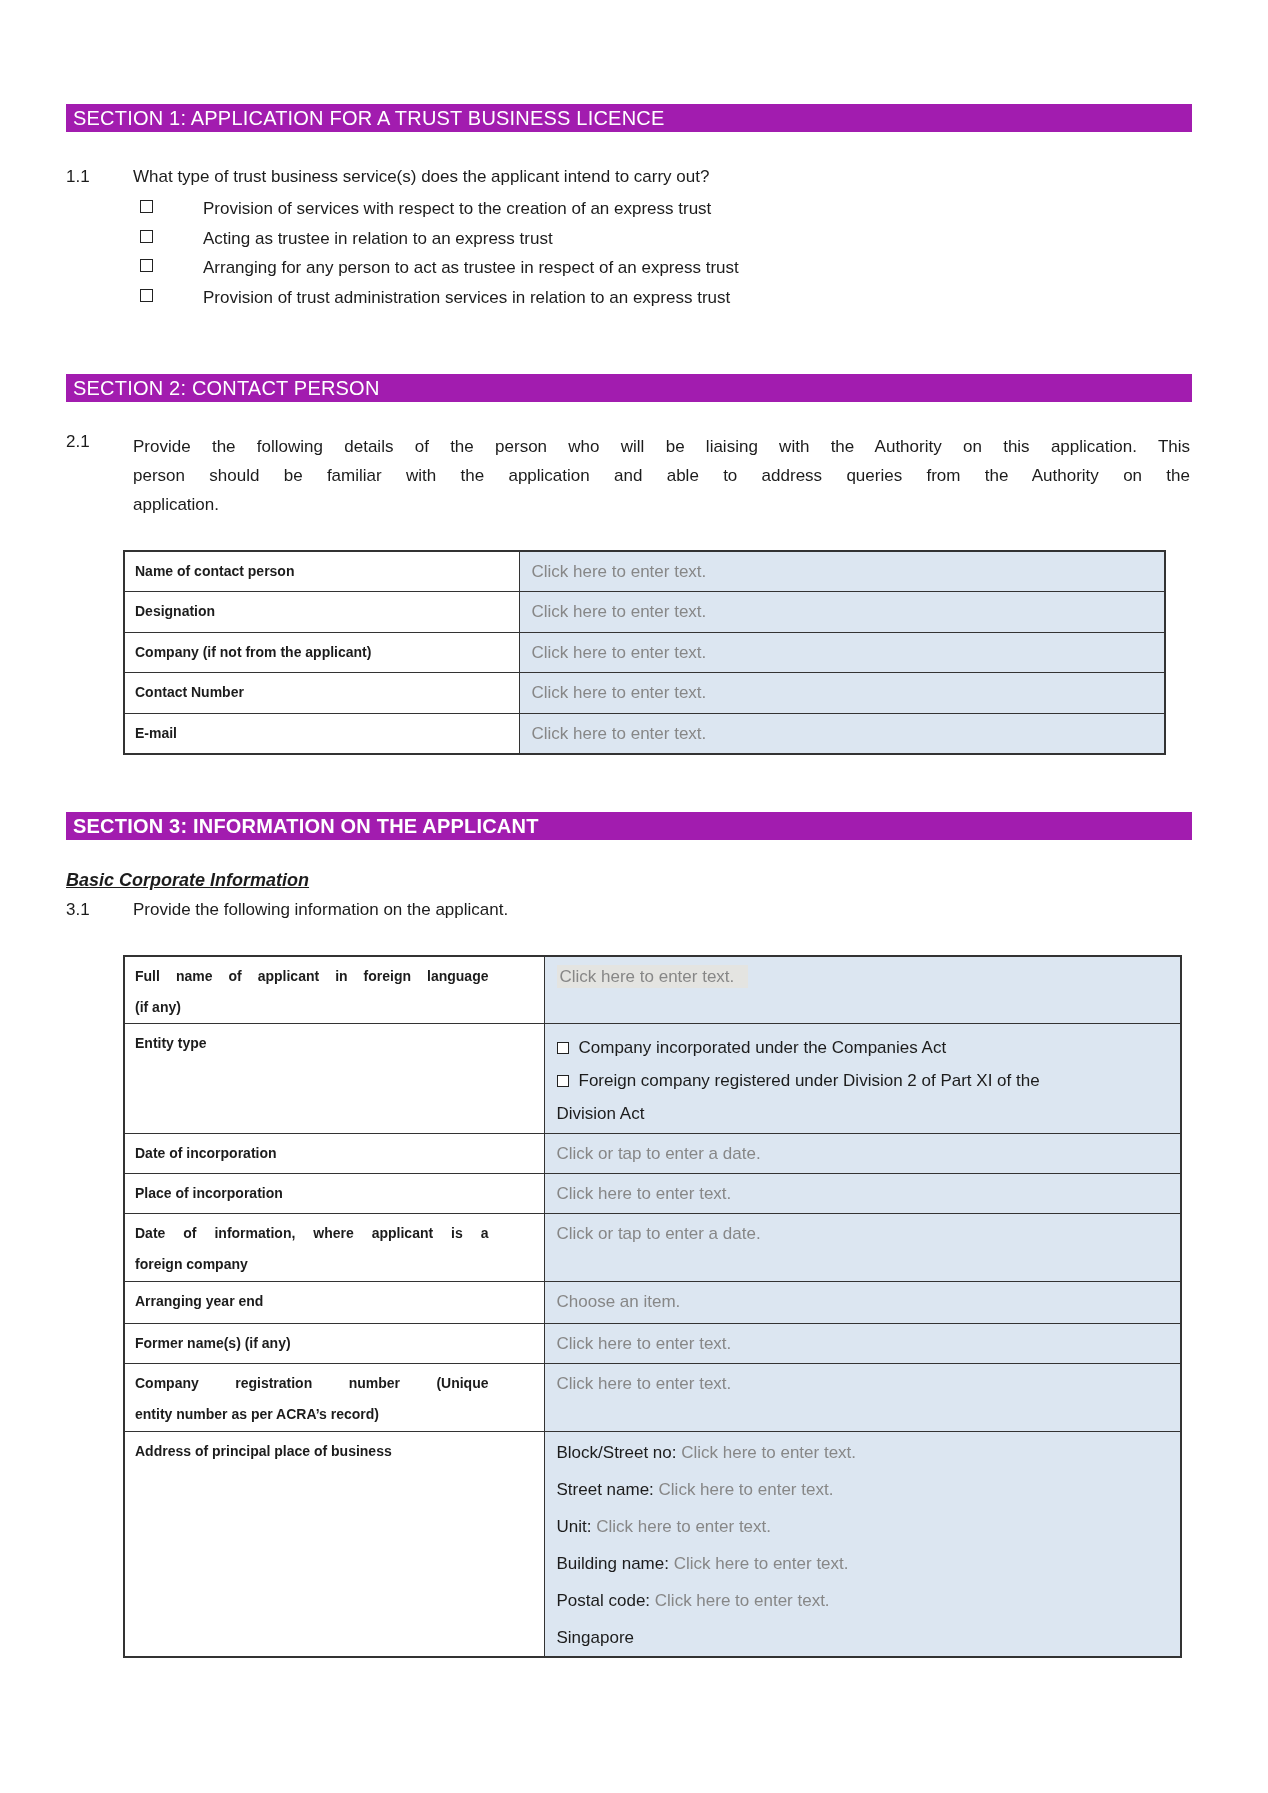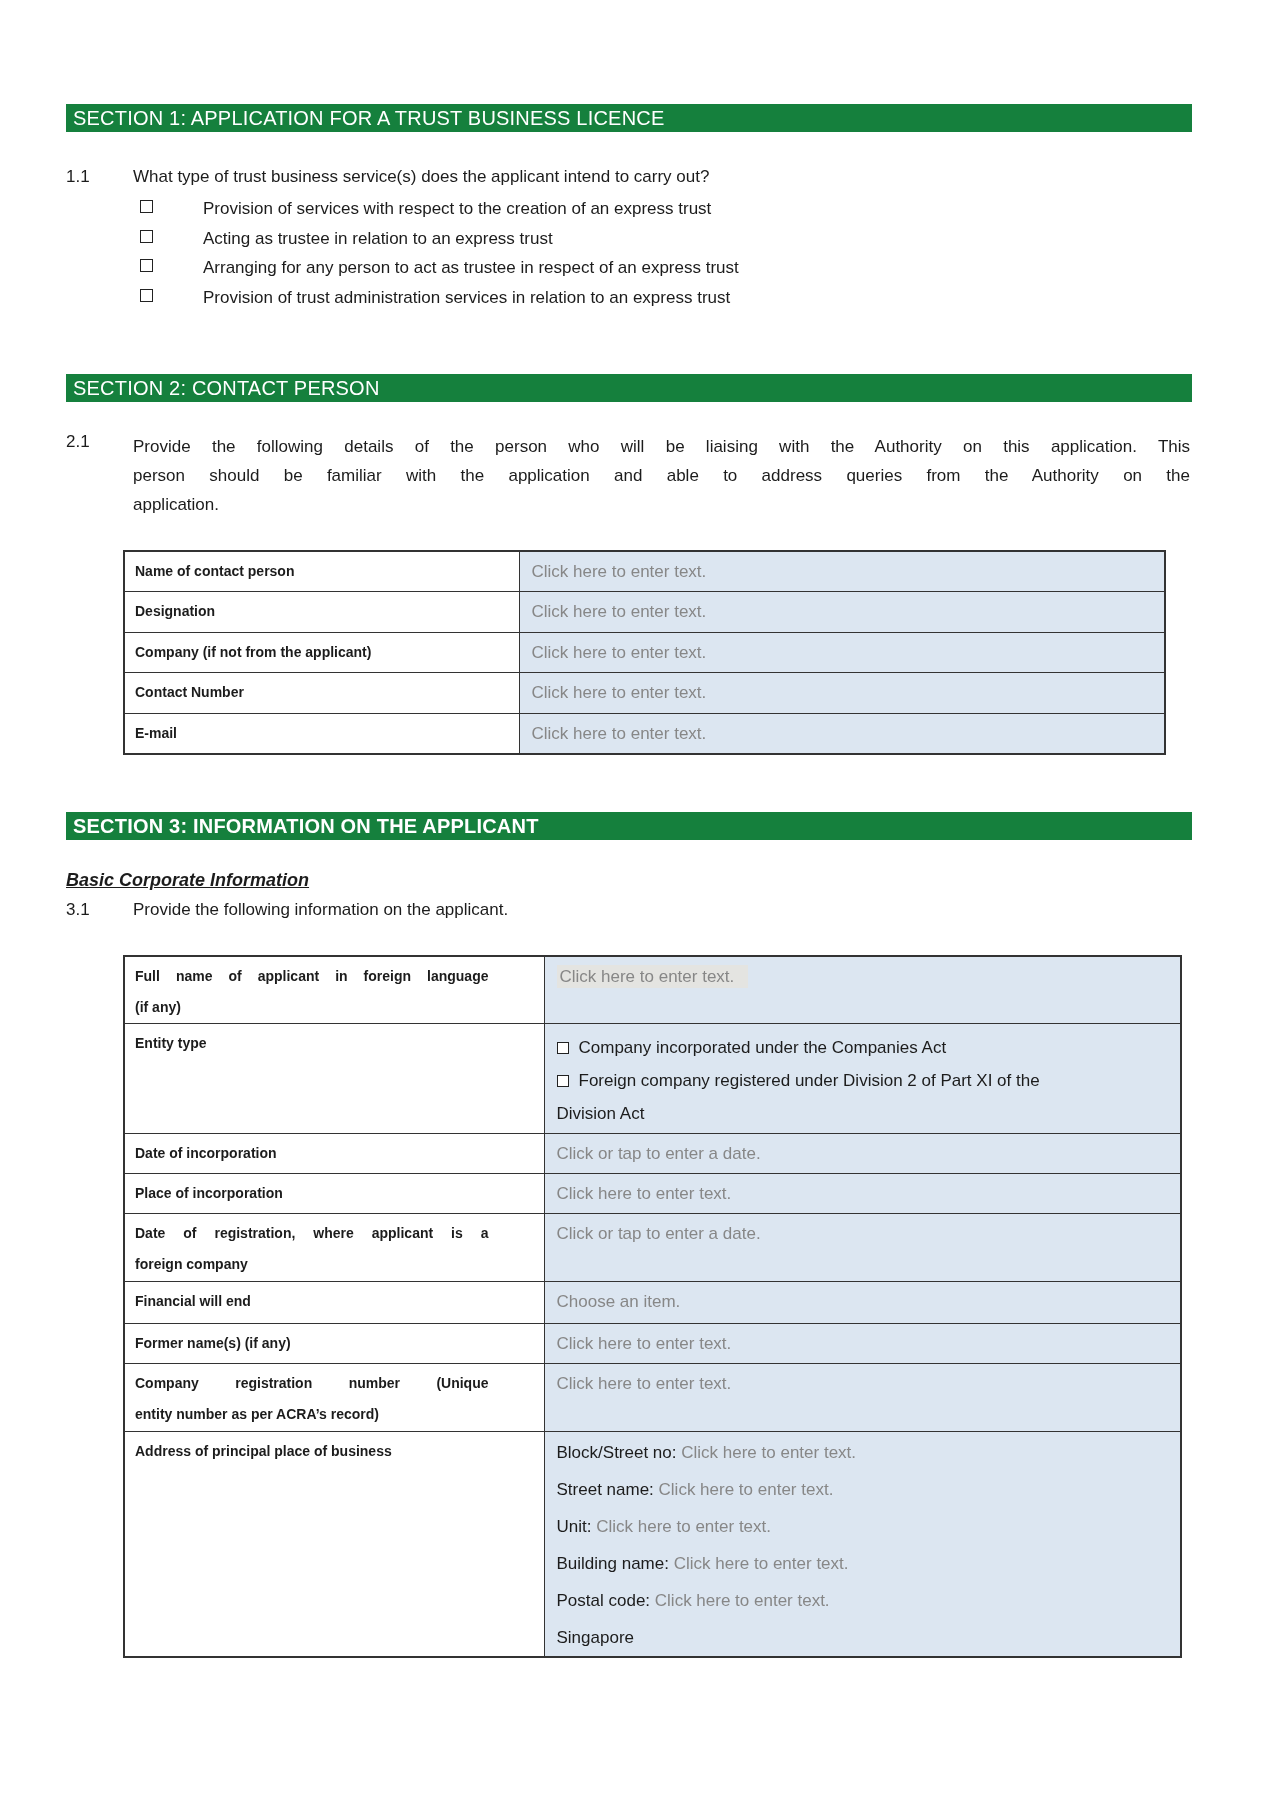--- a/index.html
+++ b/index.html
@@ -3,21 +3,21 @@
 <meta charset="utf-8">
 <style>
   html,body { margin:0; padding:0; background:#ffffff; }
   .page {
     position:relative; width:1268px; height:1793px; background:#ffffff;
     font-family:"Liberation Sans","DejaVu Sans",sans-serif; color:#1c1c1c;
     overflow:hidden;
   }
   .bar {
     position:absolute; left:66px; width:1126px; height:28px;
-    background:#15803d; color:#ffffff; font-size:20px; line-height:28px;
+    background:#a21caf; color:#ffffff; font-size:20px; line-height:28px;
     padding-left:7px; box-sizing:border-box; letter-spacing:0.2px;
     white-space:nowrap;
   }
   #bar1 { top:104px; } #bar2 { top:374px; } #bar3 { top:812px;font-weight:bold; }
 
   .qrow { position:absolute; left:66px; display:flex; font-size:17px; }
   .qnum { width:67px; flex:none; }
   #q11 { top:166px; width:1124px; line-height:22px; }
   #q21 { top:432px; width:1126px; }
   #q31 { top:899px; width:1124px; line-height:22px; }
@@ -177,28 +177,28 @@
       <td class="valcell"><span class="ph">Click or tap to enter a date.</span></td>
     </tr>
 
     <tr class="r-h40">
       <td class="lblcell">Place of incorporation</td>
       <td class="valcell"><span class="ph">Click here to enter text.</span></td>
     </tr>
 
     <tr class="r-h68">
       <td class="lblcell">
-        <div class="jline">Date of registration, where applicant is a</div>
+        <div class="jline">Date of information, where applicant is a</div>
         <div>foreign company</div>
       </td>
       <td class="valcell"><span class="ph">Click or tap to enter a date.</span></td>
     </tr>
 
     <tr class="r-h42">
-      <td class="lblcell">Financial will end</td>
+      <td class="lblcell">Arranging year end</td>
       <td class="valcell"><span class="ph">Choose an item.</span></td>
     </tr>
 
     <tr class="r-h40">
       <td class="lblcell">Former name(s) (if any)</td>
       <td class="valcell"><span class="ph">Click here to enter text.</span></td>
     </tr>
 
     <tr class="r-h68">
       <td class="lblcell">

